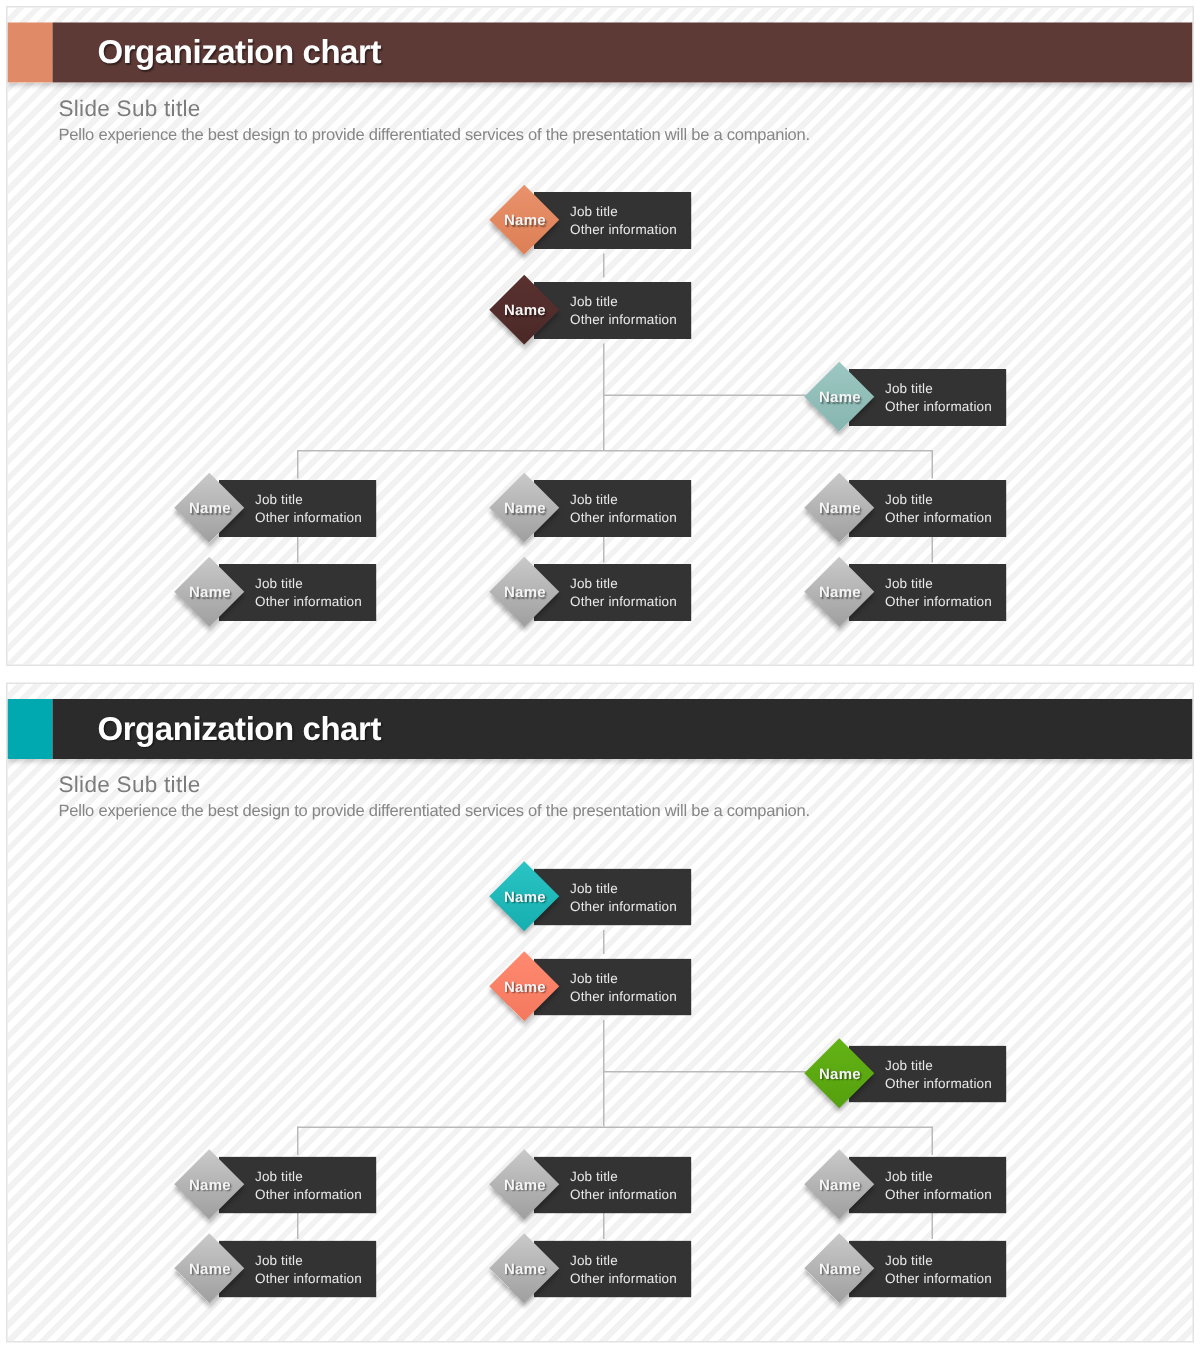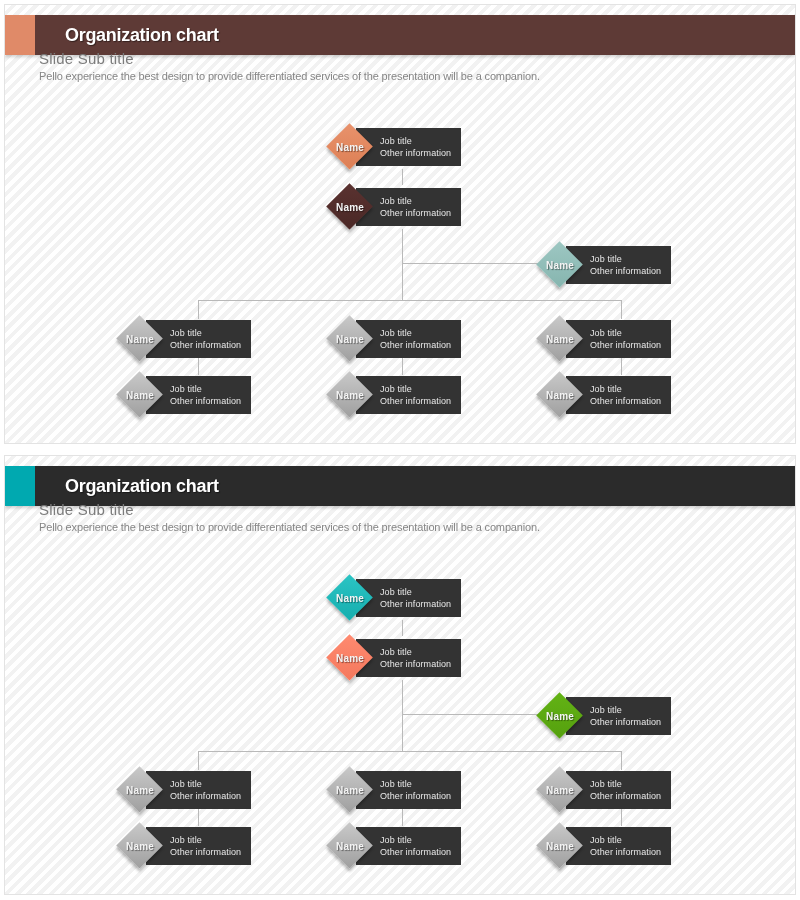--- a/index.html
+++ b/index.html
@@ -59,31 +59,31 @@
   }
   .title-main {
     flex: 1 1 auto;
     display: flex;
     align-items: center;
     padding-left: 30px;
     box-sizing: border-box;
   }
   .title-text {
     color: #ffffff;
-    font-size: 18px;
+    font-size: 22px;
     font-weight: bold;
     letter-spacing: -0.3px;
     text-shadow: 1px 1px 1px rgba(0,0,0,0.45);
   }
 
   
   .subblock {
     position: absolute;
     left: 34px;
-    top: 44px;
+    top: 58px;
   }
   .subtitle {
     color: #7c7c7c;
     font-size: 15px;
     line-height: 19px;
     letter-spacing: 0.2px;
   }
   .subdesc {
     color: #868686;
     font-size: 11px;

